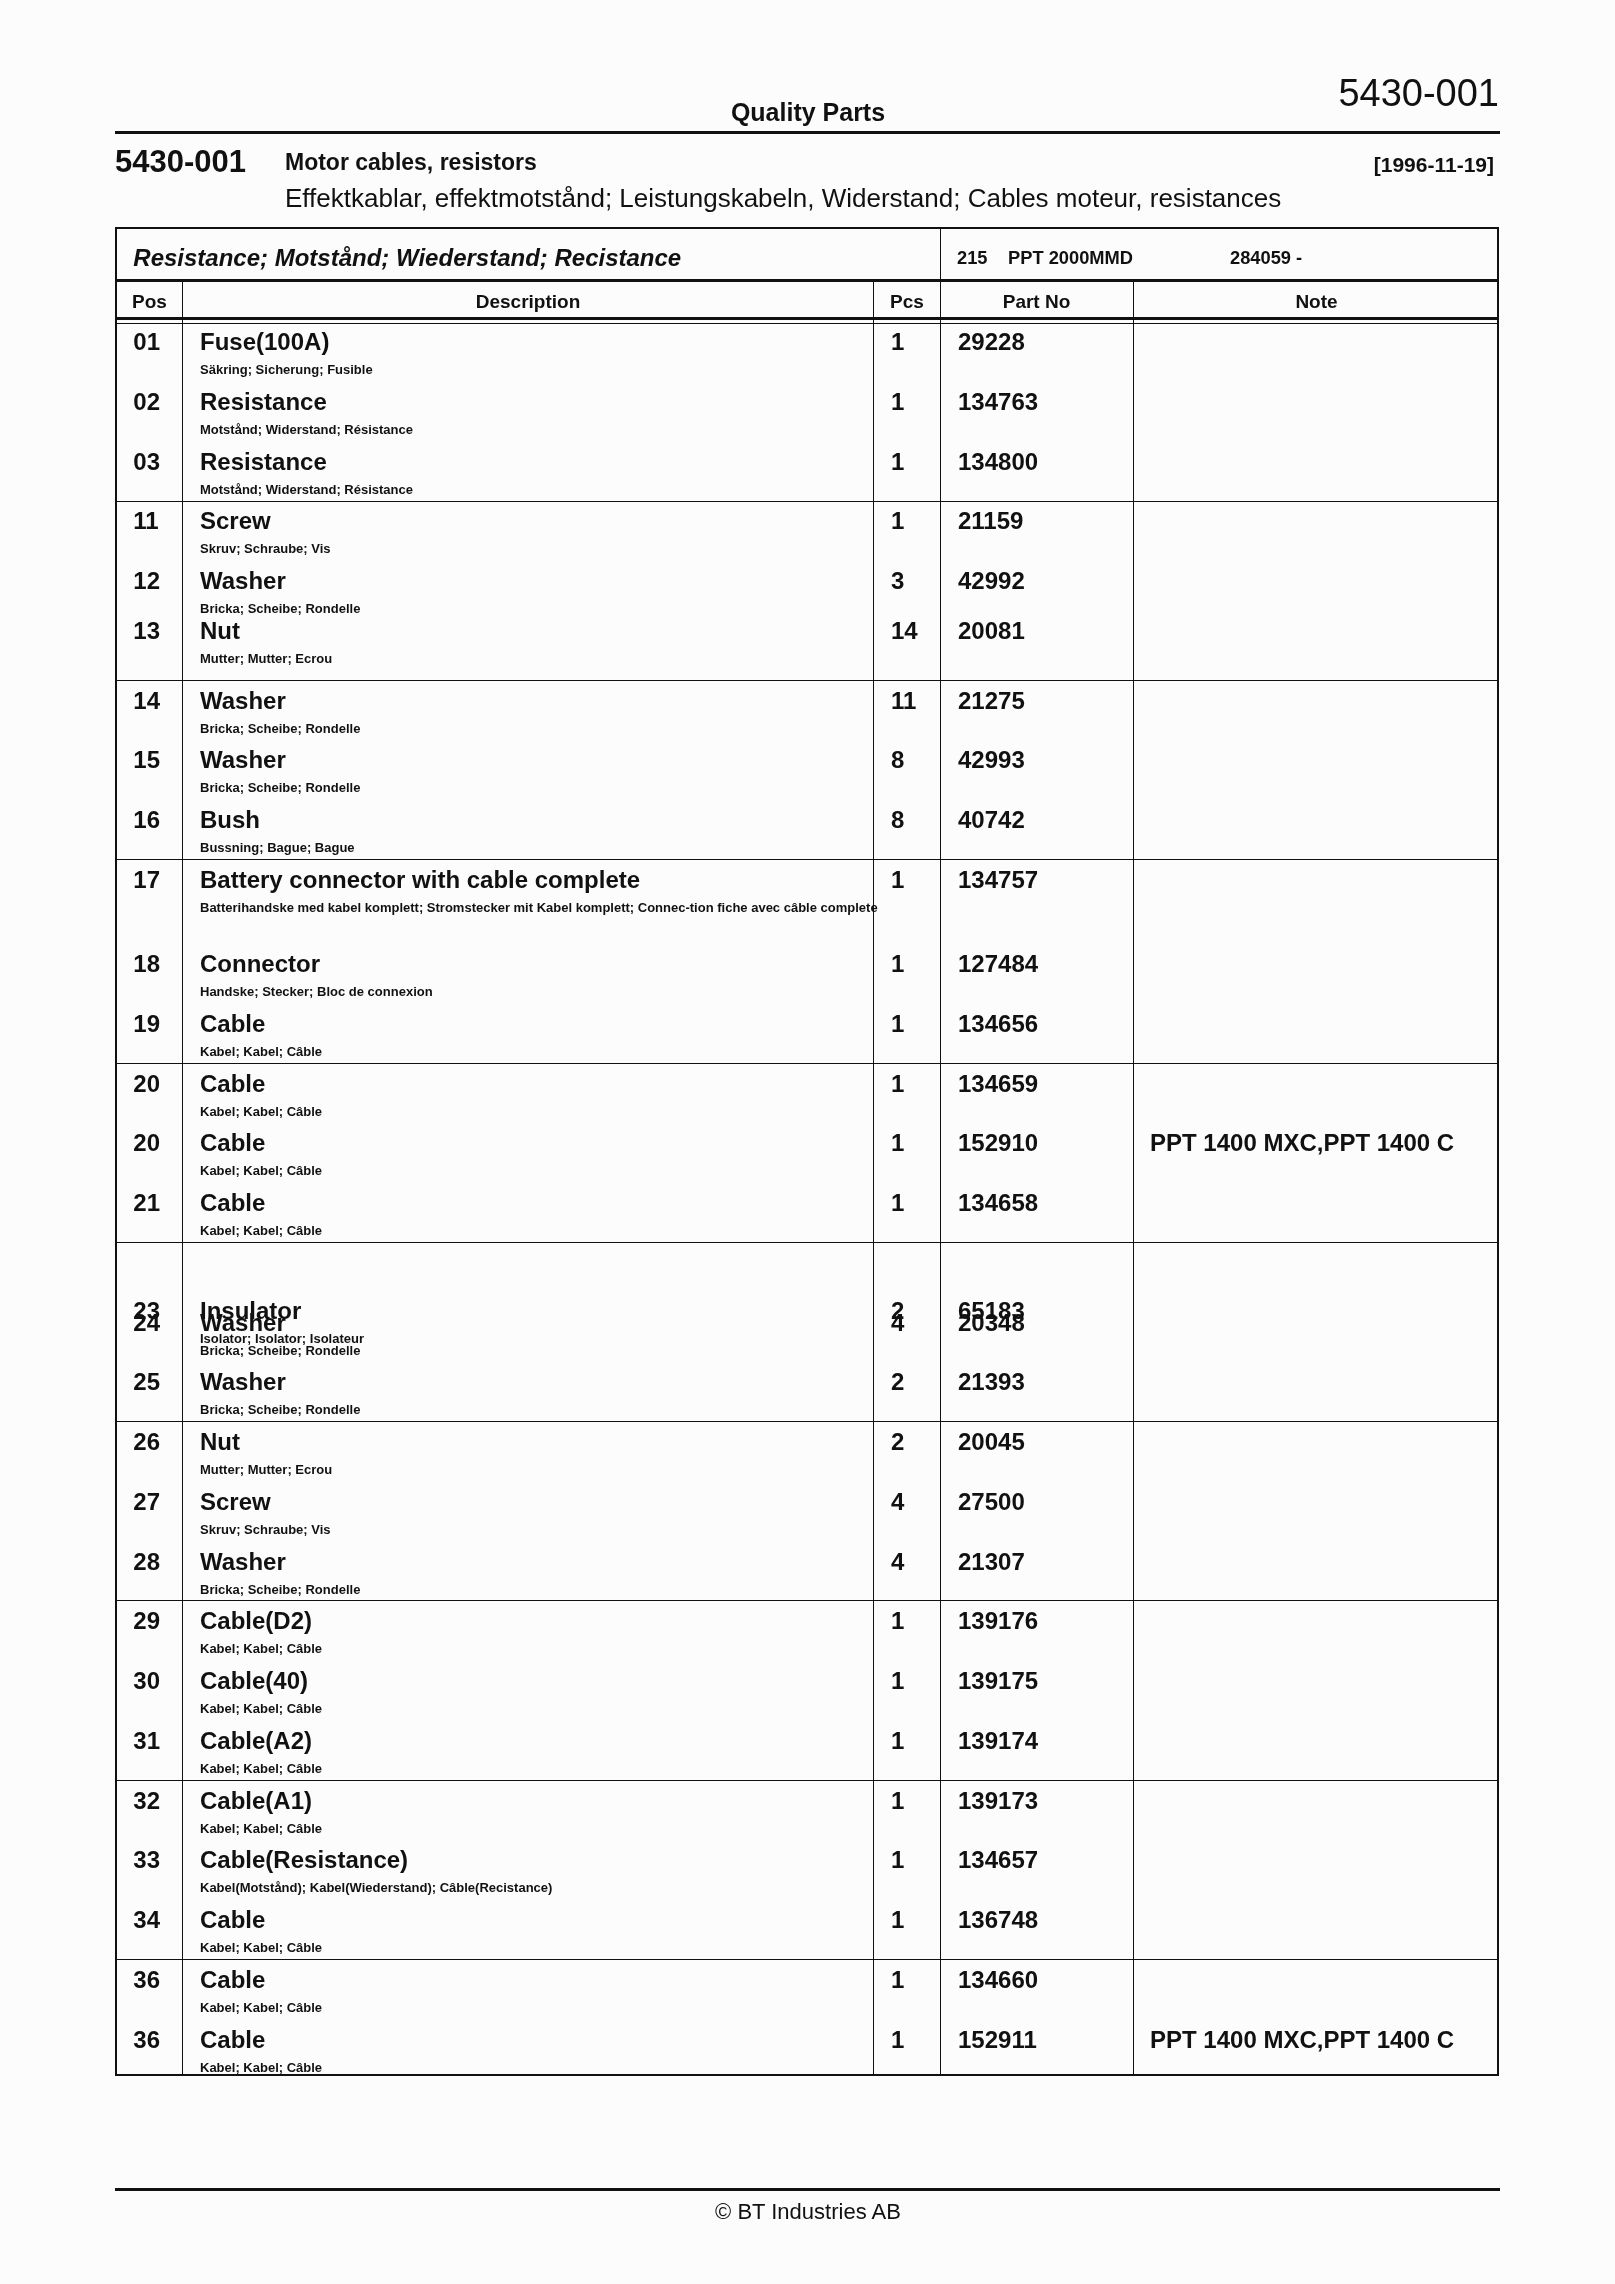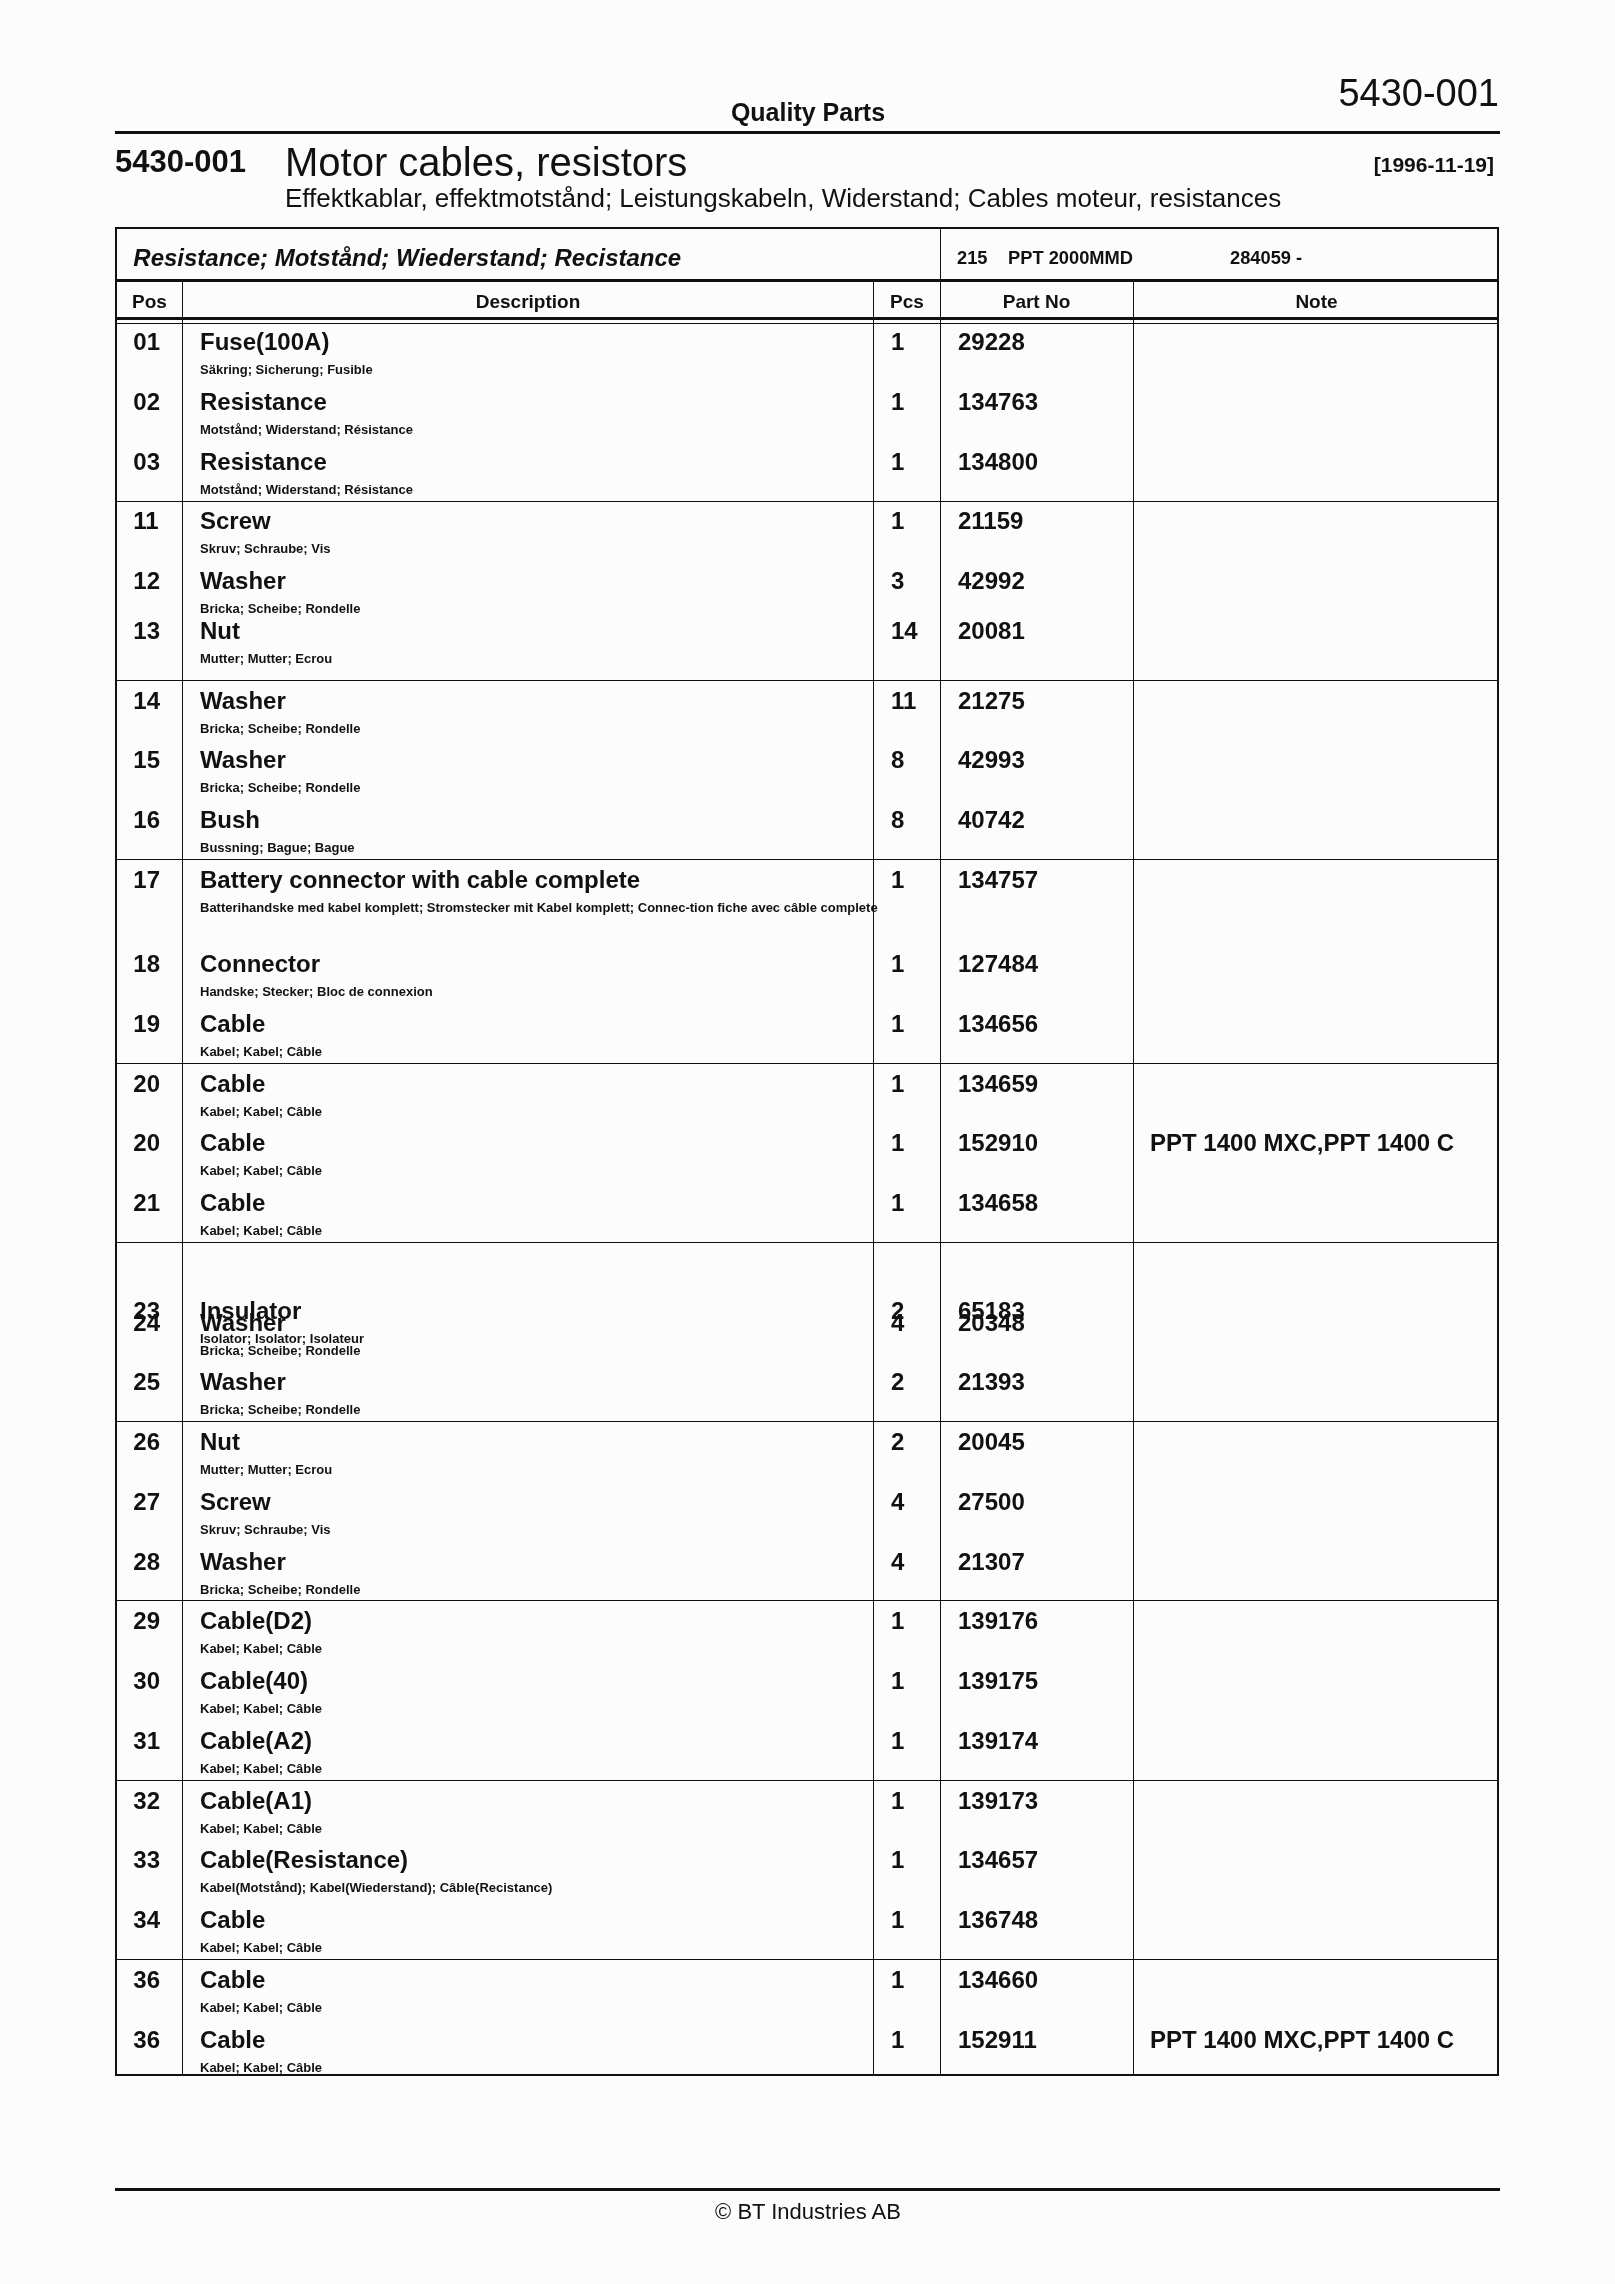--- a/index.html
+++ b/index.html
@@ -5,21 +5,21 @@
   html, body { margin:0; padding:0; }
   body {
     width:1616px; height:2284px; background:#fcfcfc; position:relative;
     font-family:"Liberation Sans", sans-serif; color:#111; overflow:hidden;
   }
   .abs { position:absolute; }
   #doc-number-top { right:117px; top:73px; font-size:38px; line-height:41px; }
   #header-title { left:0; width:1616px; text-align:center; top:99px; font-size:25px; font-weight:bold; line-height:27px; }
   #header-rule { left:115px; width:1385px; top:131px; height:2.7px; background:#111; }
   #section-number { left:115px; top:145px; font-size:31px; font-weight:bold; line-height:34px; }
-  #section-title { left:285px; top:145px; font-size:40px; font-weight:normal; line-height:34px; }
+  #section-title { left:285px; top:145px; font-size:23px; font-weight:bold; line-height:34px; }
   #section-date { right:122px; top:153px; font-size:21px; font-weight:bold; line-height:24.4px; }
   #section-subtitle { left:285px; top:183px; font-size:26px; line-height:30px; }
 
   #parts-table {
     left:115px; top:227px; width:1384px; height:1849px;
     border:2px solid #111; box-sizing:border-box;font-weight:bold;
   }
   .vline { position:absolute; width:1.4px; background:#111; }
   .hline { position:absolute; height:1.4px; background:#111; left:0; right:0; }
   .hline.thick { height:2.7px; }

